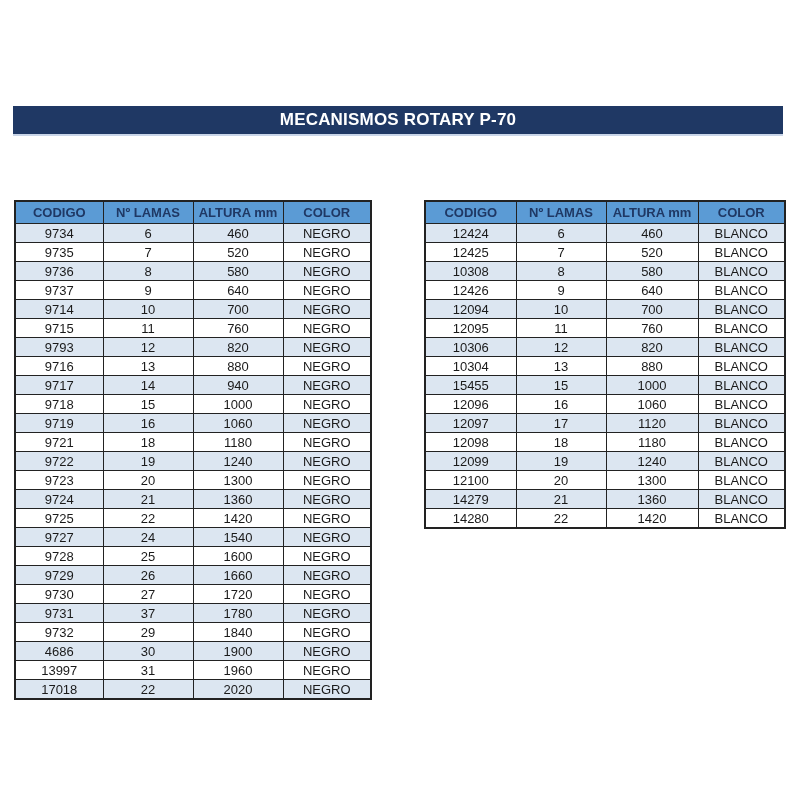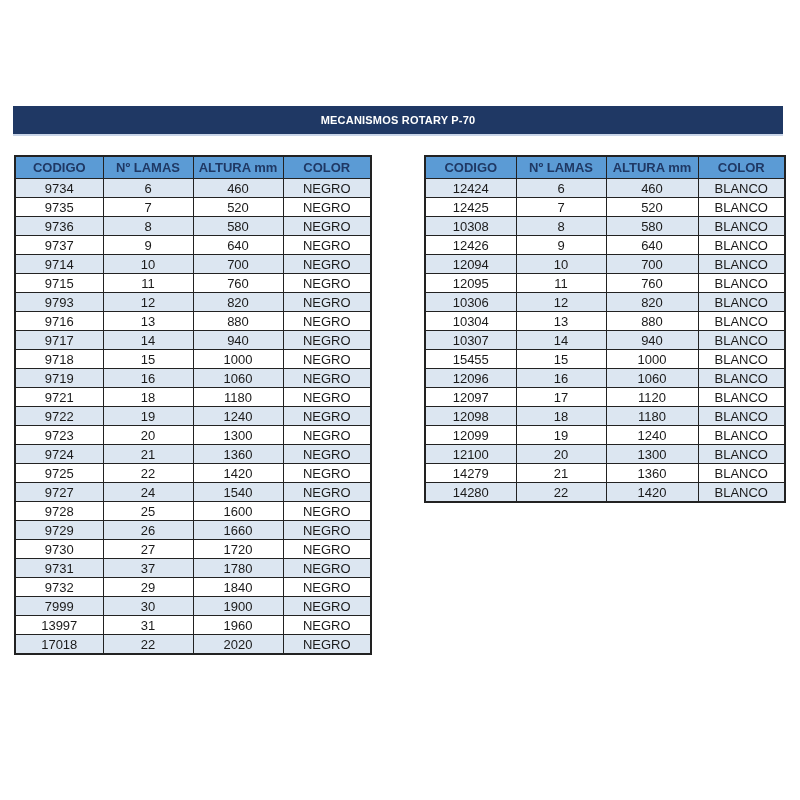--- a/index.html
+++ b/index.html
@@ -19,37 +19,38 @@
   }
   .title-bar {
     position: absolute;
     left: 13px;
     top: 106px;
     width: 770px;
     height: 28px;
     background: #1F3864;
     border-bottom: 2px solid #c9d5e8;
     color: #ffffff;
-    font-size: 11px;
+    font-size: 17px;
     font-weight: bold;
     text-align: center;
     line-height: 28px;
     letter-spacing: 0.2px;
   }
   .table-wrap {
     position: absolute;
     top: 155px;
   }
   .table-wrap.left  { left: 14px;  width: 356px; }
   .table-wrap.right { left: 424px; width: 360px; }
   table {
     border-collapse: collapse;
     table-layout: fixed;
     width: 100%;
     border: 2px solid #222222;
+    margin-top: 45px;
   }
   th, td {
     border: 1px solid #222222;
     text-align: center;
     vertical-align: middle;
     padding: 0;
     overflow: hidden;
     white-space: nowrap;
   }
   th {
@@ -219,21 +220,21 @@
             <td>1780</td>
             <td>NEGRO</td>
           </tr>
           <tr>
             <td>9732</td>
             <td>29</td>
             <td>1840</td>
             <td>NEGRO</td>
           </tr>
           <tr>
-            <td>7999</td>
+            <td>4686</td>
             <td>30</td>
             <td>1900</td>
             <td>NEGRO</td>
           </tr>
           <tr>
             <td>13997</td>
             <td>31</td>
             <td>1960</td>
             <td>NEGRO</td>
           </tr>
@@ -306,26 +307,20 @@
             <td>820</td>
             <td>BLANCO</td>
           </tr>
           <tr>
             <td>10304</td>
             <td>13</td>
             <td>880</td>
             <td>BLANCO</td>
           </tr>
           <tr>
-            <td>10307</td>
-            <td>14</td>
-            <td>940</td>
-            <td>BLANCO</td>
-          </tr>
-          <tr>
             <td>15455</td>
             <td>15</td>
             <td>1000</td>
             <td>BLANCO</td>
           </tr>
           <tr>
             <td>12096</td>
             <td>16</td>
             <td>1060</td>
             <td>BLANCO</td>

